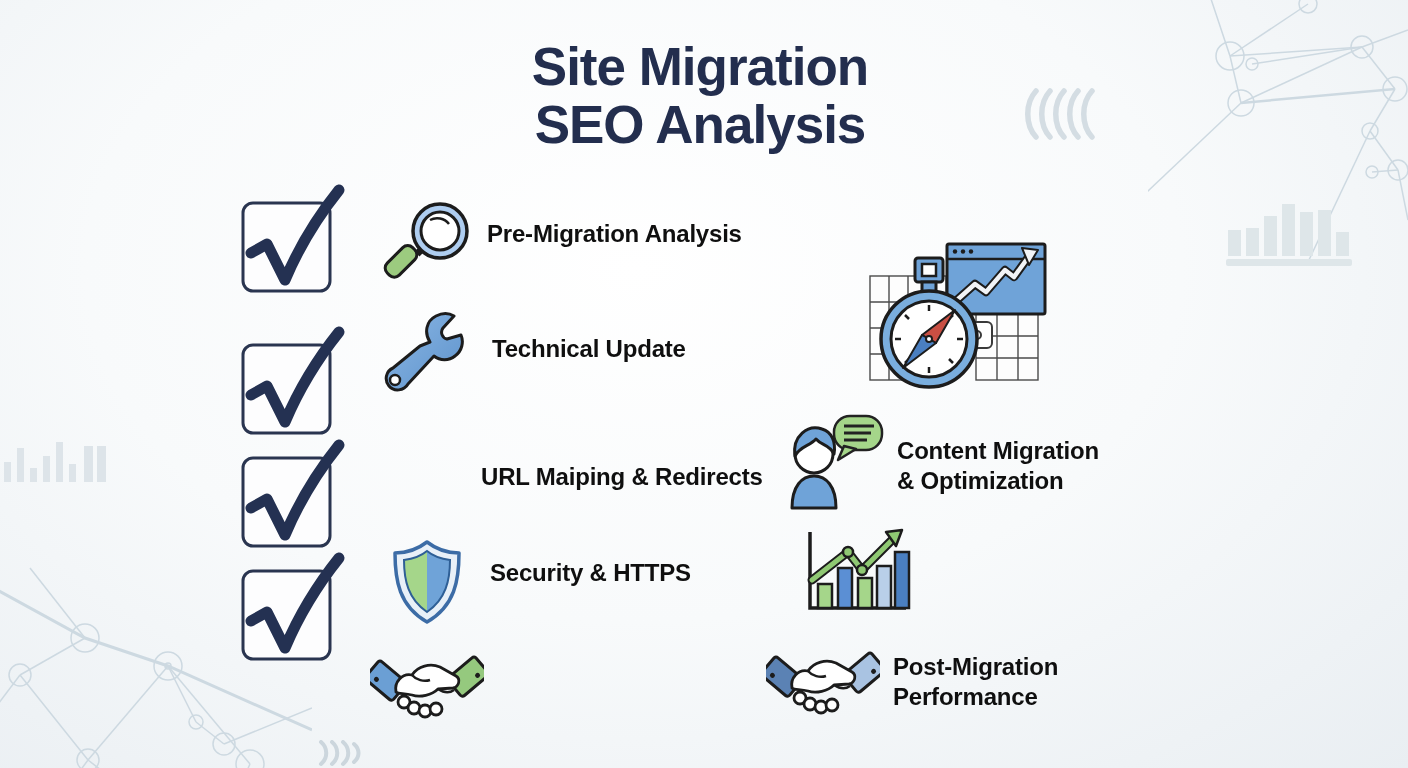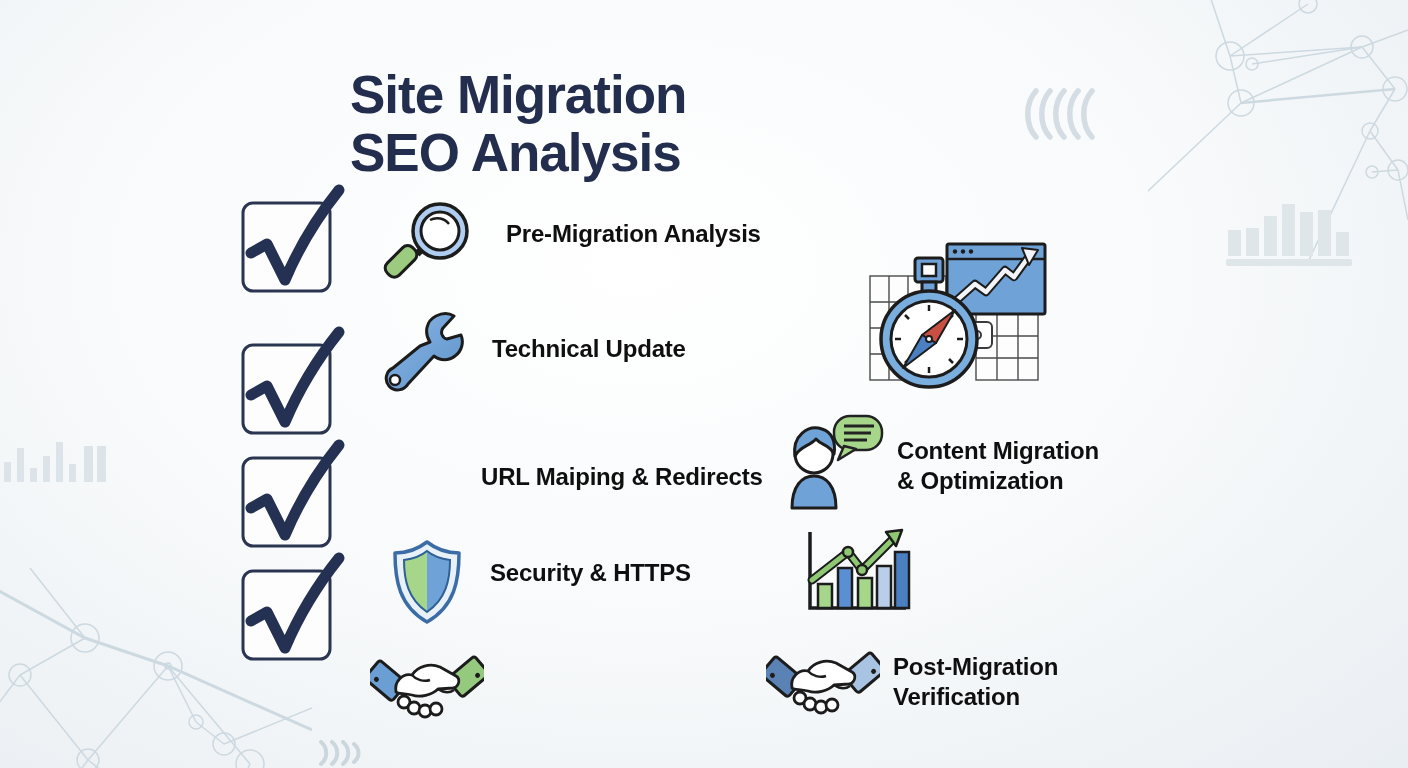--- a/index.html
+++ b/index.html
@@ -1,21 +1,21 @@
 <!DOCTYPE html>
 <html><head>
 <meta charset="utf-8">
 <style>
   html,body{margin:0;padding:0;}
   body{font-family:"Liberation Sans","DejaVu Sans",sans-serif;}
   .canvas{position:relative;width:1408px;height:768px;overflow:hidden;
     background:radial-gradient(ellipse at 45% 35%, #ffffff 0%, #f8fafb 50%, #e9eef2 100%);}
   .abs{position:absolute;}
-  .title{left:350px;top:38px;width:700px;color:#232e4e;
-    font-weight:bold;font-size:53px;line-height:58px;letter-spacing:-1px;margin-top:28px;}
+  .title{left:350px;top:38px;width:700px;text-align:center;color:#232e4e;
+    font-weight:bold;font-size:53px;line-height:58px;letter-spacing:-1px;}
   .label{font-weight:bold;color:#0f0f0f;font-size:24px;line-height:30px;letter-spacing:-0.2px;white-space:nowrap;}
   .label-sm{font-weight:bold;color:#0f0f0f;font-size:21px;line-height:27px;white-space:nowrap;}
   svg{display:block;}
   svg text{font-family:"Liberation Sans","DejaVu Sans",sans-serif;}
 </style>
 </head>
 <body>
 
 <div class="canvas">
 
@@ -153,21 +153,21 @@
     <svg width="92" height="92" viewBox="0 0 92 92">
       <g transform="translate(12,82) rotate(-45)">
         <rect x="-2" y="-16" width="36" height="17" rx="7" fill="#9ccb7f" stroke="#1c1c1c" stroke-width="3"></rect>
       </g>
       <line x1="34" y1="58" x2="41" y2="51" stroke="#1c1c1c" stroke-width="7"></line>
       <circle cx="57" cy="35" r="27" fill="#aecdf0" stroke="#1c1c1c" stroke-width="3.5"></circle>
       <circle cx="57" cy="35" r="19" fill="#ffffff" stroke="#1c1c1c" stroke-width="3"></circle>
       <path d="M47 24 A15 15 0 0 1 66 28" fill="none" stroke="#1c1c1c" stroke-width="2.5"></path>
     </svg>
   </span>
-  <div class="abs label" style="left:506px;top:219px">Pre-Migration Analysis</div>
+  <div class="abs label" style="left:487px;top:219px">Pre-Migration Analysis</div>
 
   <span class="abs" style="left:383px;top:312px">
     <svg width="84" height="84" viewBox="0 0 84 84">
       <defs>
         <linearGradient id="wg" x1="0" y1="0" x2="1" y2="1">
           <stop offset="0" stop-color="#8ab6e4"></stop>
             <stop offset="1" stop-color="#5e93cc"></stop>
         </linearGradient>
       </defs>
       <path d="M47 30 C41 21 43 9 53 4 C59 1 66 1 71 4 L60 16 C57 20 59 26 64 27 L78 23 C81 30 79 39 72 44 C66 49 57 49 51 44 L25 72 C21 79 11 80 6 74 C1 68 3 59 10 56 L37 34 Z" fill="url(#wg)" stroke="#1c1c1c" stroke-width="3" stroke-linejoin="round"></path>
@@ -306,16 +306,16 @@
       <path d="M42 25 C46 30 54 32 60 30" fill="none" stroke="#1c1c1c" stroke-width="2.4"></path>
       <circle cx="34" cy="52" r="6" fill="#ffffff" stroke="#1c1c1c" stroke-width="2.8"></circle>
       <circle cx="44" cy="58" r="6" fill="#ffffff" stroke="#1c1c1c" stroke-width="2.8"></circle>
       <circle cx="55" cy="61" r="6" fill="#ffffff" stroke="#1c1c1c" stroke-width="2.8"></circle>
       <circle cx="66" cy="59" r="6" fill="#ffffff" stroke="#1c1c1c" stroke-width="2.8"></circle>
       <path d="M68 39 C74 43 80 43 84 40" fill="none" stroke="#1c1c1c" stroke-width="2.4"></path>
     </svg>
   </span>
   <div class="abs label" style="left:893px;top:652px">
     <div>Post-Migration</div>
-    <div>Verification</div>
+    <div>Performance</div>
   </div>
 
 </div>
 
 </body></html>

